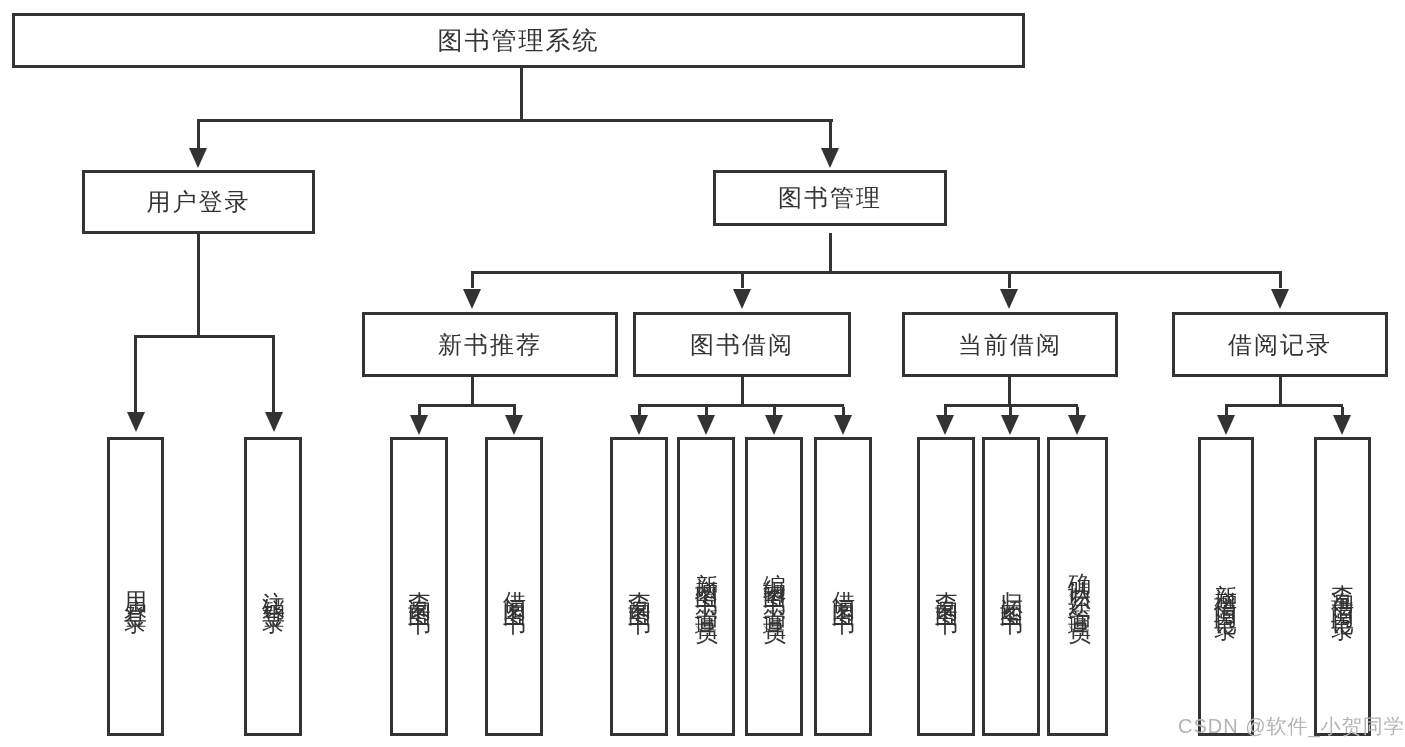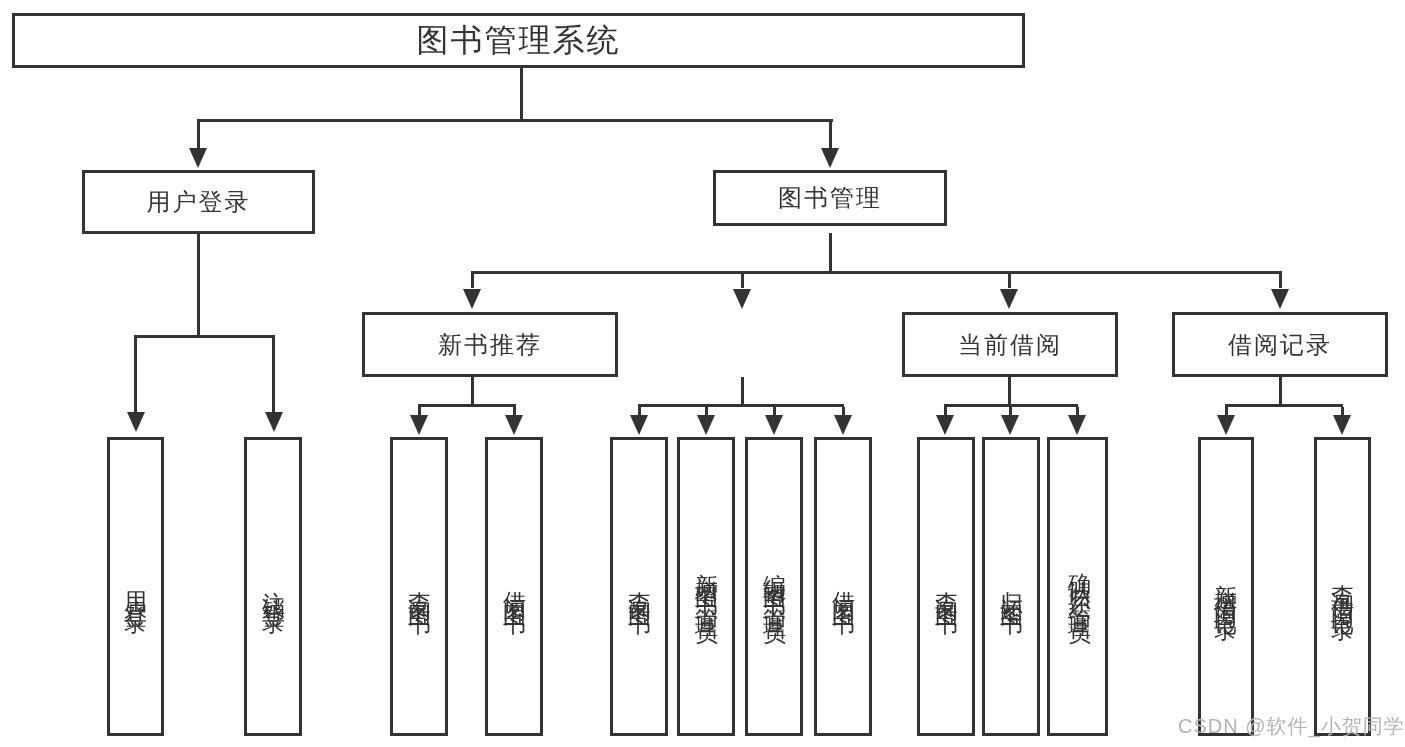--- a/index.html
+++ b/index.html
@@ -19,21 +19,21 @@
   }
   .hbox{
     position:absolute;
     box-sizing:border-box;
     border:3px solid var(--line);
     background:#fff;
     display:flex;align-items:center;justify-content:center;
     font-size:24px;letter-spacing:2px;color:var(--text);
     white-space:nowrap;
   }
-  .hbox.root{font-size:32px;}
+  .hbox.root{font-size:25px;}
   .vbox{
     position:absolute;
     box-sizing:border-box;
     top:437px;height:299px;
     border:3px solid var(--line);
     background:#fff;
     writing-mode:vertical-rl;
     text-orientation:mixed;
     text-align:center;
     line-height:50px;
@@ -64,20 +64,21 @@
 <body>
 
 <div id="canvas">
 
   <div class="hbox root" style="left:12px;top:13px;width:1013px;height:55px">图书管理系统</div>
 
   <div class="hbox" style="left:82px;top:170px;width:233px;height:64px">用户登录</div>
   <div class="hbox" style="left:713px;top:170px;width:234px;height:56px">图书管理</div>
 
   <div class="hbox" style="left:362px;top:312px;width:256px;height:65px">新书推荐</div>
+  <div class="hbox" style="left:633px;top:312px;width:218px;height:65px">图书借阅</div>
   <div class="hbox" style="left:1172px;top:312px;width:216px;height:65px">借阅记录</div>
   <div class="hbox" style="left:902px;top:312px;width:216px;height:65px">当前借阅</div>
 
   <div class="vbox" style="left:107px;width:57px">用户登录</div>
   <div class="vbox" style="left:244px;width:58px">注销登录</div>
 
   <div class="vbox" style="left:390px;width:58px">查询图书</div>
   <div class="vbox" style="left:485px;width:58px">借阅图书</div>
 
   <div class="vbox" style="left:610px;width:58px">查询图书</div>

